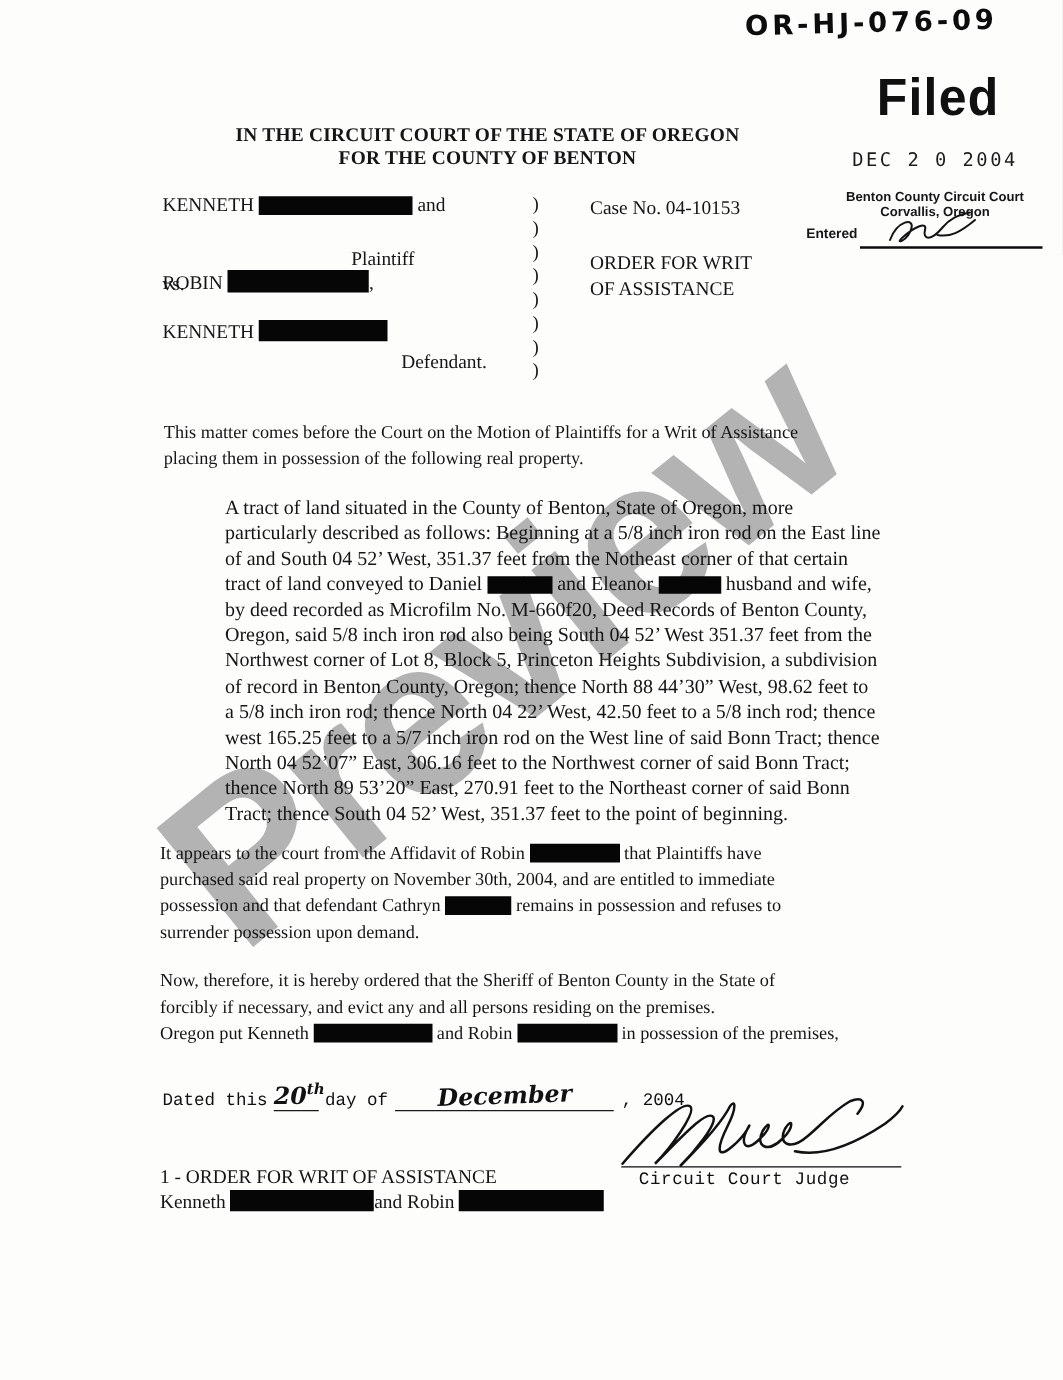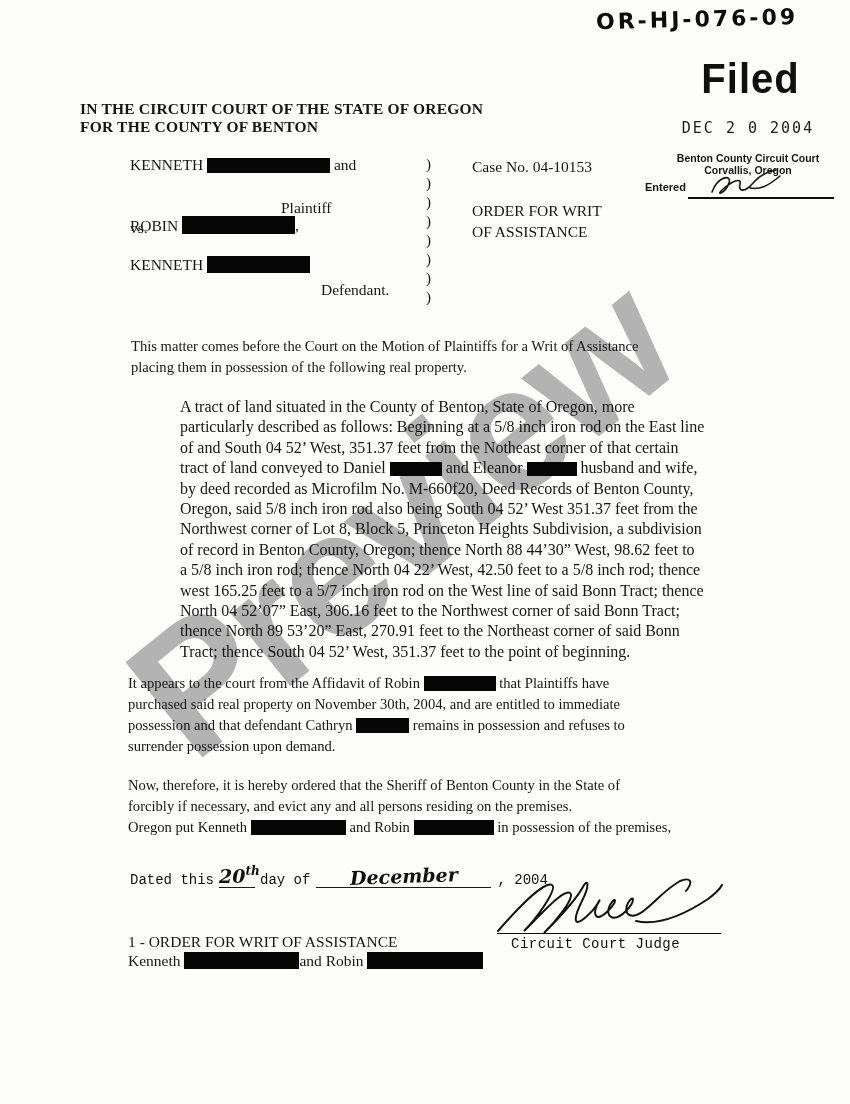--- a/index.html
+++ b/index.html
@@ -28,21 +28,21 @@
   .stamp-court{left:643px;top:152px;width:210px;text-align:center;
      font-family:"Liberation Sans",sans-serif;font-weight:700;font-size:10.5px;color:#161616;}
   .stamp-city{left:643px;top:164px;width:210px;text-align:center;
      font-family:"Liberation Sans",sans-serif;font-weight:700;font-size:10.5px;color:#161616;}
   .entered-label{left:645px;top:181px;font-family:"Liberation Sans",sans-serif;
      font-weight:700;font-size:11px;color:#161616;}
   .entered-line{left:688px;top:175px;width:146px;border-bottom:2.5px solid #0d0d0d;height:22px;}
   .entered-sig{left:706px;top:168px;}
 
   
-  .title-line{left:80px;width:620px;font-size:15.5px;font-weight:700;
+  .title-line{left:80px;width:620px;text-align:center;font-size:15.5px;font-weight:700;
      letter-spacing:.2px;}
 
   
   .cap{font-size:15.5px;}
   .paren-col{left:426px;top:155px;font-size:15px;line-height:19px;}
   .redact{display:inline-block;background:#060606;vertical-align:-3px;}
 
   
   .ln{white-space:nowrap;}
   .para{font-size:14.6px;line-height:21px;}

